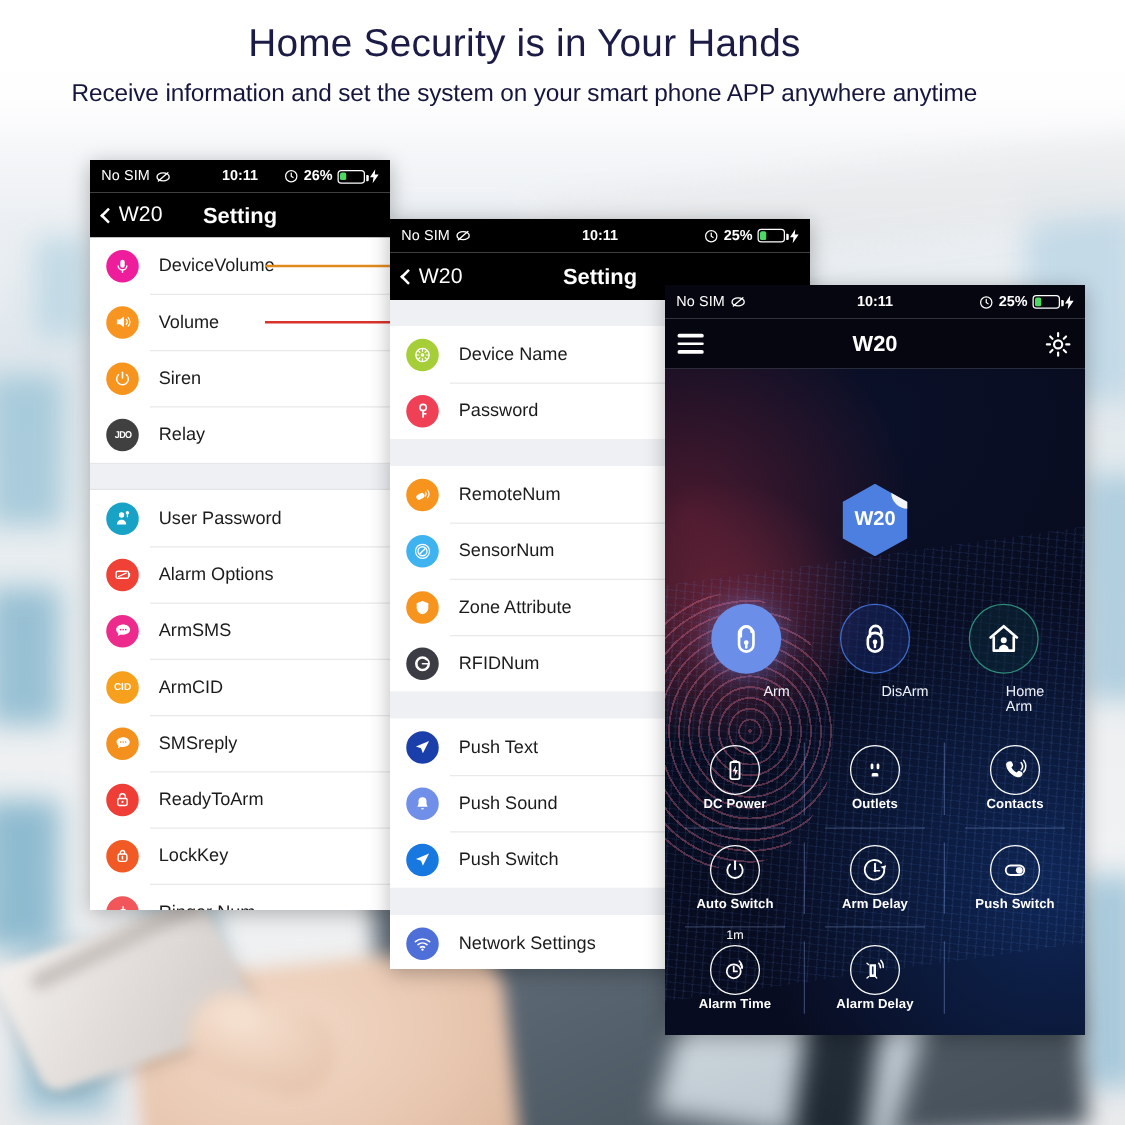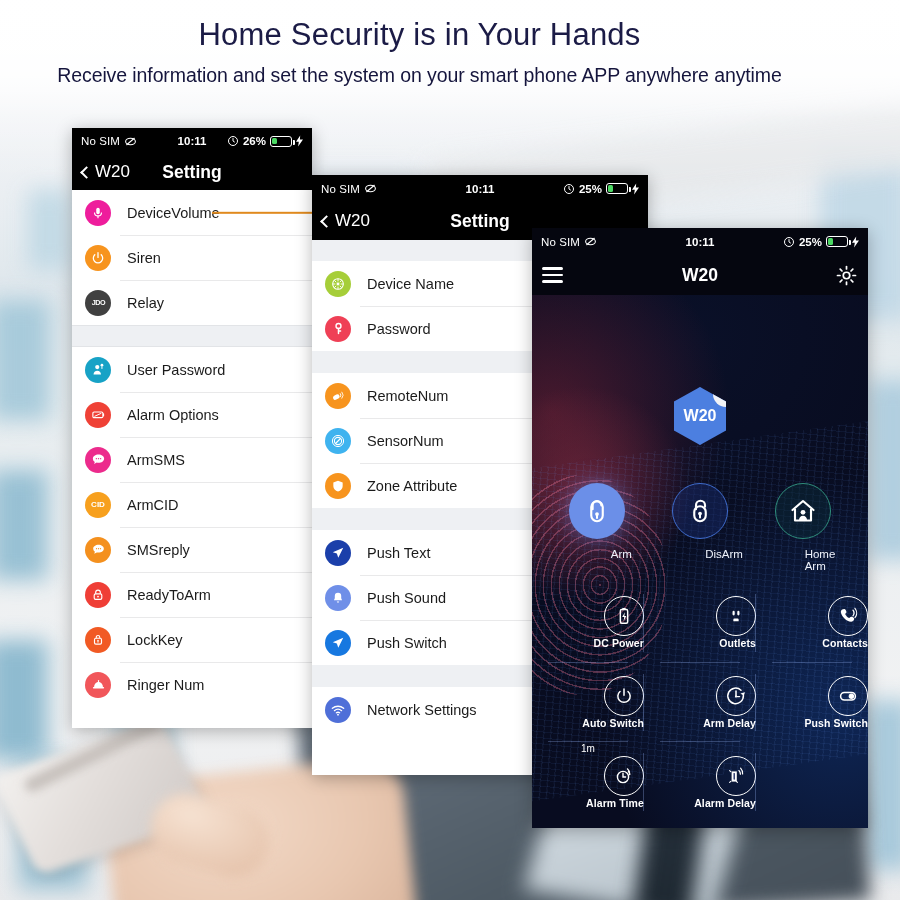--- a/index.html
+++ b/index.html
@@ -288,21 +288,21 @@
   .mode-label { font-size: 11.5px; color: #eef2fb; margin-left: 48px; }
 
   .grid {
     position: absolute; left: 0; right: 0; top: 288px; bottom: 6px;
     display: grid;
     grid-template-columns: 1fr 1fr 1fr;
     grid-template-rows: repeat(3, 1fr);
   }
   .cell {
     position: relative;
-    display: flex; flex-direction: column; align-items: flex-end; justify-content: center;
+    display: flex; flex-direction: column; align-items: center; justify-content: center;
     gap: 1px;
   }
   .cell::after {
     content: ""; position: absolute; right: 0; top: 14%; bottom: 14%;
     width: 1px; background: rgba(160,190,255,.30);
   }
   .cell:nth-child(3n)::after { display: none; }
   .cell-sep-bottom::before {
     content: ""; position: absolute; left: 14%; right: 14%; bottom: 0;
     height: 1px; background: rgba(160,190,255,.28);
@@ -396,20 +396,31 @@
           <svg width="14" height="14" viewBox="0 0 24 24">
               <rect x="9" y="3" width="6" height="11" rx="3" fill="#fff"></rect>
               <path d="M6 11a6 6 0 0 0 12 0" stroke="#fff" stroke-width="2" fill="none"></path>
               <path d="M12 17v4" stroke="#fff" stroke-width="2"></path>
             </svg>
         </div>
         <div class="rlabel">DeviceVolume</div>
         <div class="slider-line" style="background:#e08a1e;"></div>
       </div>
 
+      <div class="row">
+        <div class="ricon" style="background:#f79520;">
+          <svg width="15" height="15" viewBox="0 0 24 24">
+              <path d="M4 9v6h4l5 4V5L8 9H4z" fill="#fff"></path>
+              <path d="M16 9a4 4 0 0 1 0 6" stroke="#fff" stroke-width="1.8" fill="none" stroke-linecap="round"></path>
+              <path d="M18.5 6.5a8 8 0 0 1 0 11" stroke="#fff" stroke-width="1.6" fill="none" stroke-linecap="round"></path>
+            </svg>
+        </div>
+        <div class="rlabel">Volume</div>
+        <div class="slider-line" style="background:#d9342b;"></div>
+      </div>
 
       <div class="row">
         <div class="ricon" style="background:#f7941e;">
           <svg width="14" height="14" viewBox="0 0 24 24">
               <path d="M12 3v8" stroke="#fff" stroke-width="2.2" stroke-linecap="round"></path>
               <path d="M6.5 6.5a8 8 0 1 0 11 0" stroke="#fff" stroke-width="2.2" fill="none" stroke-linecap="round"></path>
             </svg>
         </div>
         <div class="rlabel">Siren</div>
       </div>
@@ -607,20 +618,30 @@
         <div class="rlabel">SensorNum</div>
       </div>
       <div class="row">
         <div class="ricon" style="background:#f7941e;">
           <svg width="14" height="14" viewBox="0 0 24 24">
               <path d="M12 3 L20 6v6c0 5-3.4 8.2-8 9.4C7.4 20.2 4 17 4 12V6z" fill="#fff"></path>
             </svg>
         </div>
         <div class="rlabel">Zone Attribute</div>
       </div>
+      <div class="row">
+        <div class="ricon" style="background:#3c3c44;">
+          <svg width="16" height="16" viewBox="0 0 24 24">
+              <circle cx="12" cy="12" r="8" fill="none" stroke="#fff" stroke-width="2"></circle>
+              <path d="M17 7.2 A7 7 0 1 0 19 12" stroke="#fff" stroke-width="2" fill="none" stroke-linecap="round"></path>
+              <path d="M12 12h6" stroke="#fff" stroke-width="2" stroke-linecap="round"></path>
+            </svg>
+        </div>
+        <div class="rlabel">RFIDNum</div>
+      </div>
     </div>
 
     <div class="gap"></div>
 
     <div class="list">
       <div class="row">
         <div class="ricon" style="background:#1b3faa;">
           <svg width="14" height="14" viewBox="0 0 24 24">
               <path d="M21 3 L3 10.5 L10 13 L12.5 20 Z" fill="#fff"></path>
             </svg>

